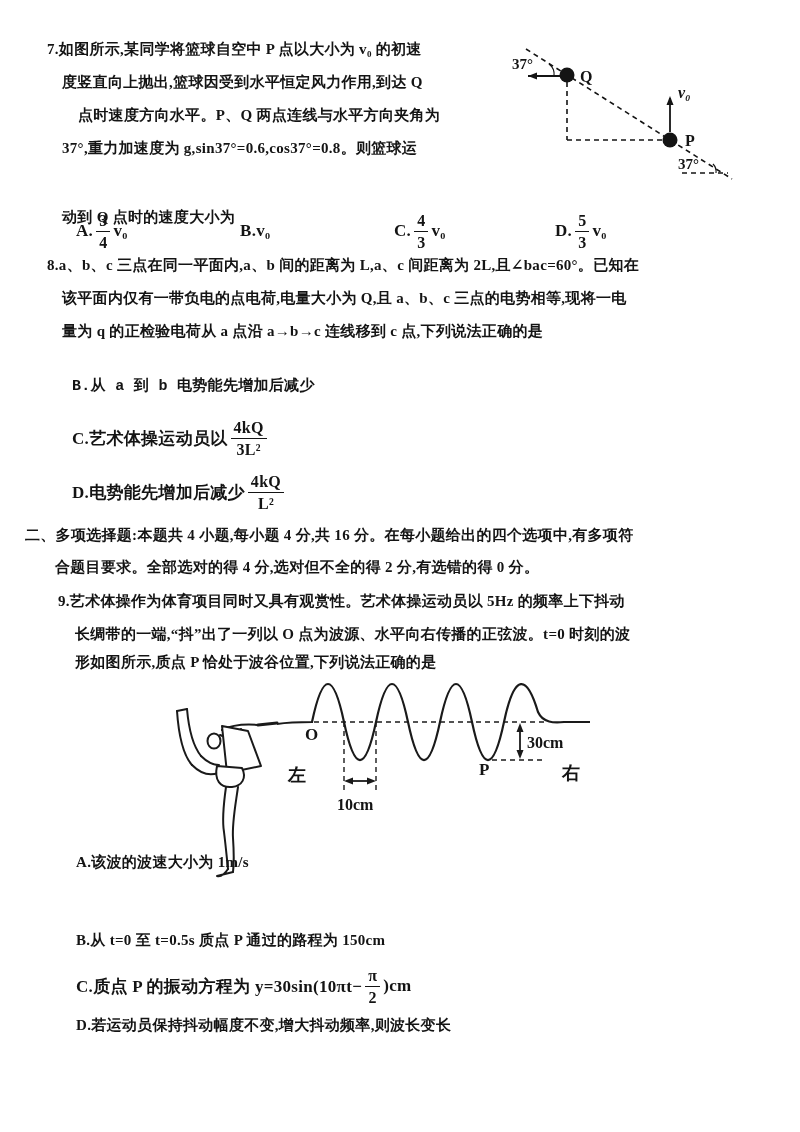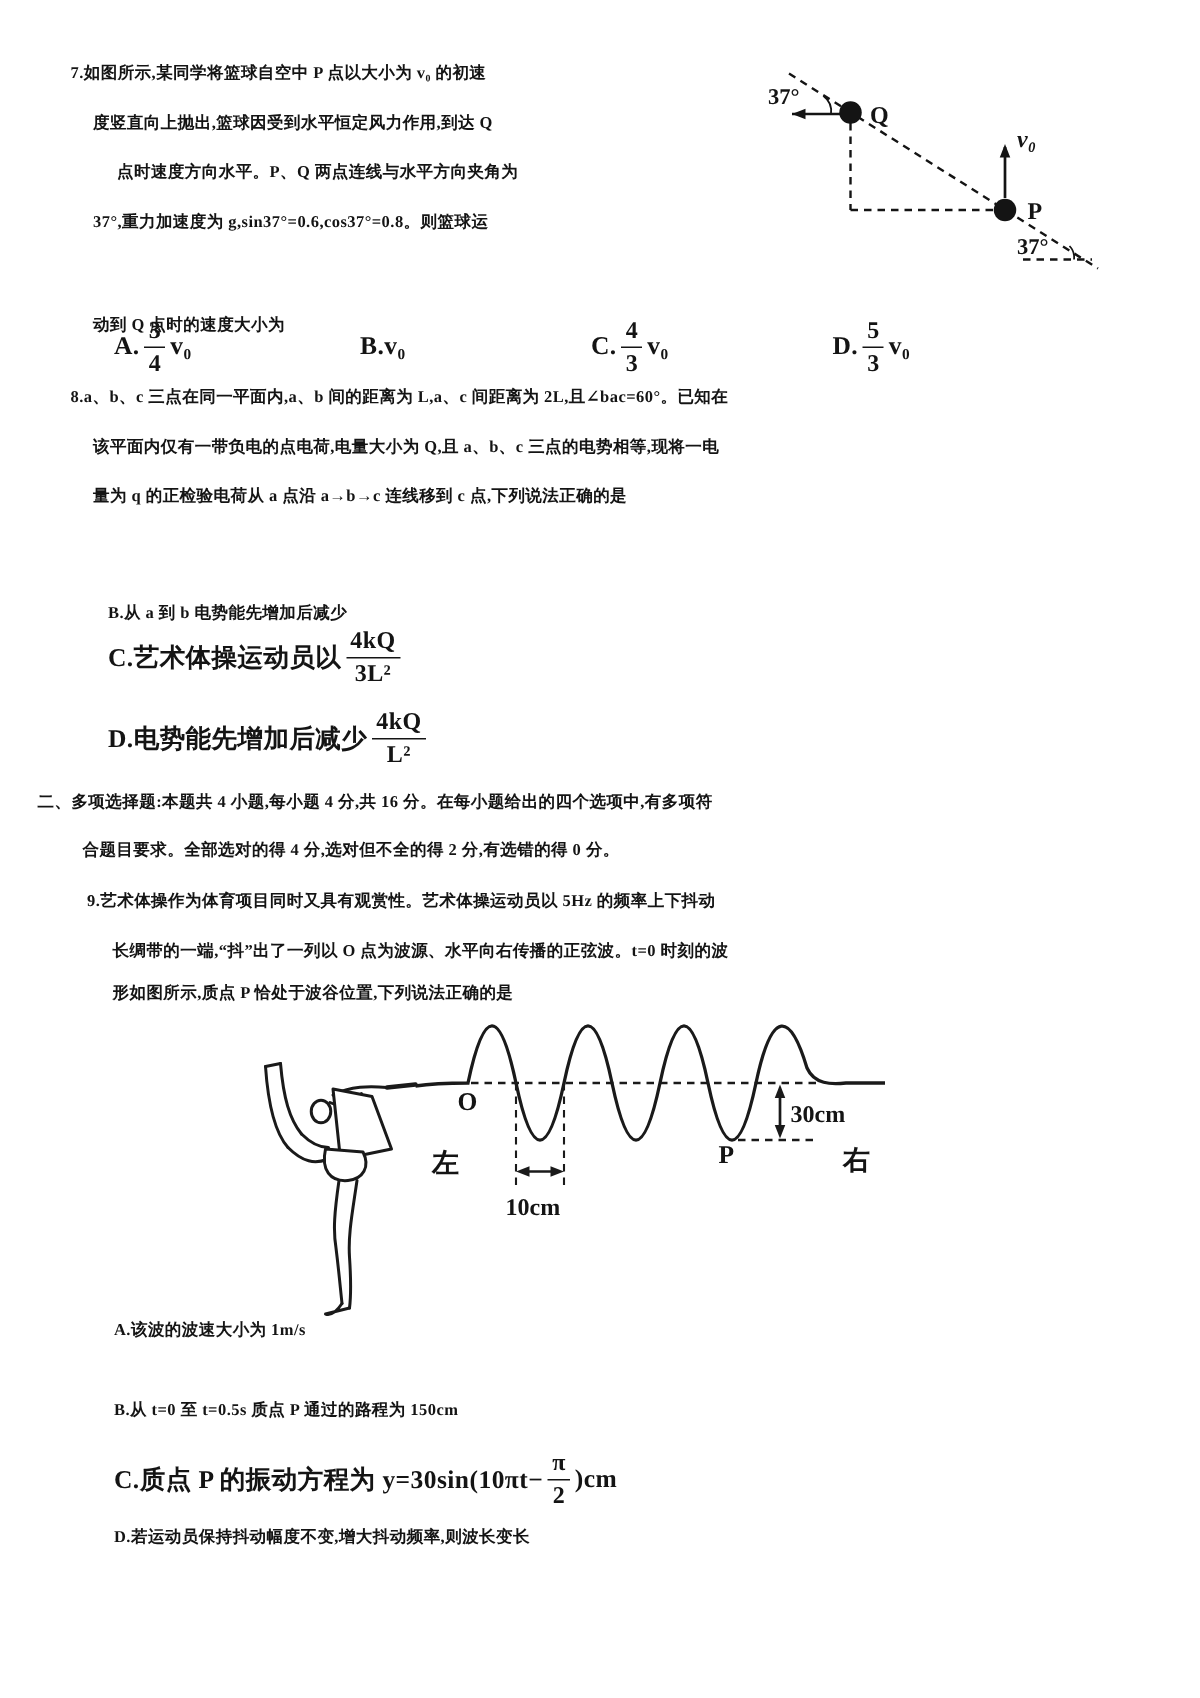--- a/index.html
+++ b/index.html
@@ -4,21 +4,21 @@
 <style>
   html,body{margin:0;padding:0;}
   body{
     width:800px;height:1132px;background:#ffffff;position:relative;overflow:hidden;
     font-family:"Liberation Serif","DejaVu Serif",serif;
     color:#141414;
   }
   .page{position:absolute;inset:0;}
   .tline{
     position:absolute;white-space:nowrap;
-    font-size:11px;line-height:22px;font-weight:600;
+    font-size:15px;line-height:22px;font-weight:600;
     letter-spacing:0.3px;
   }
   .hline{font-weight:700;}
   .optflex{
     position:absolute;display:flex;align-items:center;white-space:nowrap;
     font-size:17px;font-weight:600;letter-spacing:0.3px;
   }
   .frac{display:inline-block;text-align:center;vertical-align:middle;margin:0 3px;font-weight:600;}
   .frac .num{display:block;border-bottom:1.6px solid #141414;padding:0 3px 1px;font-size:16px;line-height:19px;}
   .frac .den{display:block;padding-top:1px;font-size:16px;line-height:19px;}
@@ -91,21 +91,21 @@
       <span class="frac">
         <span class="num">5</span>
         <span class="den">3</span>
       </span>
       <span>v₀</span>
   </div>
 
   <div class="tline" style="left:47px;top:254px;">8.a、b、c 三点在同一平面内,a、b 间的距离为 L,a、c 间距离为 2L,且∠bac=60°。已知在</div>
   <div class="tline" style="left:62px;top:287px;">该平面内仅有一带负电的点电荷,电量大小为 Q,且 a、b、c 三点的电势相等,现将一电</div>
   <div class="tline" style="left:62px;top:320px;">量为 q 的正检验电荷从 a 点沿 a→b→c 连线移到 c 点,下列说法正确的是</div>
-  <div class="tline" style="left:72px;top:398px;">B.从 a 到 b 电势能先增加后减少</div>
+  <div class="tline" style="left:72px;top:376px;font-family:Liberation Mono, monospace;">B.从 a 到 b 电势能先增加后减少</div>
   <div class="optflex" style="left:72px;top:410px;height:56px;">
     <span>C.艺术体操运动员以</span>
       <span class="frac">
         <span class="num">4kQ</span>
         <span class="den">3L²</span>
       </span>
   </div>
   <div class="optflex" style="left:72px;top:464px;height:56px;">
     <span>D.电势能先增加后减少</span>
       <span class="frac">
@@ -172,21 +172,21 @@
       <path d="M390,91 l-3.5,-9 l7,0 Z" fill="#1a1a1a"></path>
       <text x="397" y="80" font-size="16" font-weight="bold">30cm</text>
 
       <text x="175" y="72" font-size="17" font-weight="bold">O</text>
       <text x="349" y="107" font-size="17" font-weight="bold">P</text>
       <text x="158" y="113" font-size="18" font-weight="bold">左</text>
       <text x="432" y="111" font-size="18" font-weight="bold">右</text>
     </svg>
   </div>
 
-  <div class="tline" style="left:76px;top:876px;">A.该波的波速大小为 1m/s</div>
+  <div class="tline" style="left:76px;top:851px;">A.该波的波速大小为 1m/s</div>
   <div class="tline" style="left:76px;top:929px;">B.从 t=0 至 t=0.5s 质点 P 通过的路程为 150cm</div>
   <div class="optflex" style="left:76px;top:958px;height:56px;">
     <span>C.质点 P 的振动方程为 y=30sin(10πt−</span>
       <span class="frac">
         <span class="num">π</span>
         <span class="den">2</span>
       </span>
       <span>)cm</span>
   </div>
   <div class="tline" style="left:76px;top:1014px;">D.若运动员保持抖动幅度不变,增大抖动频率,则波长变长</div>

